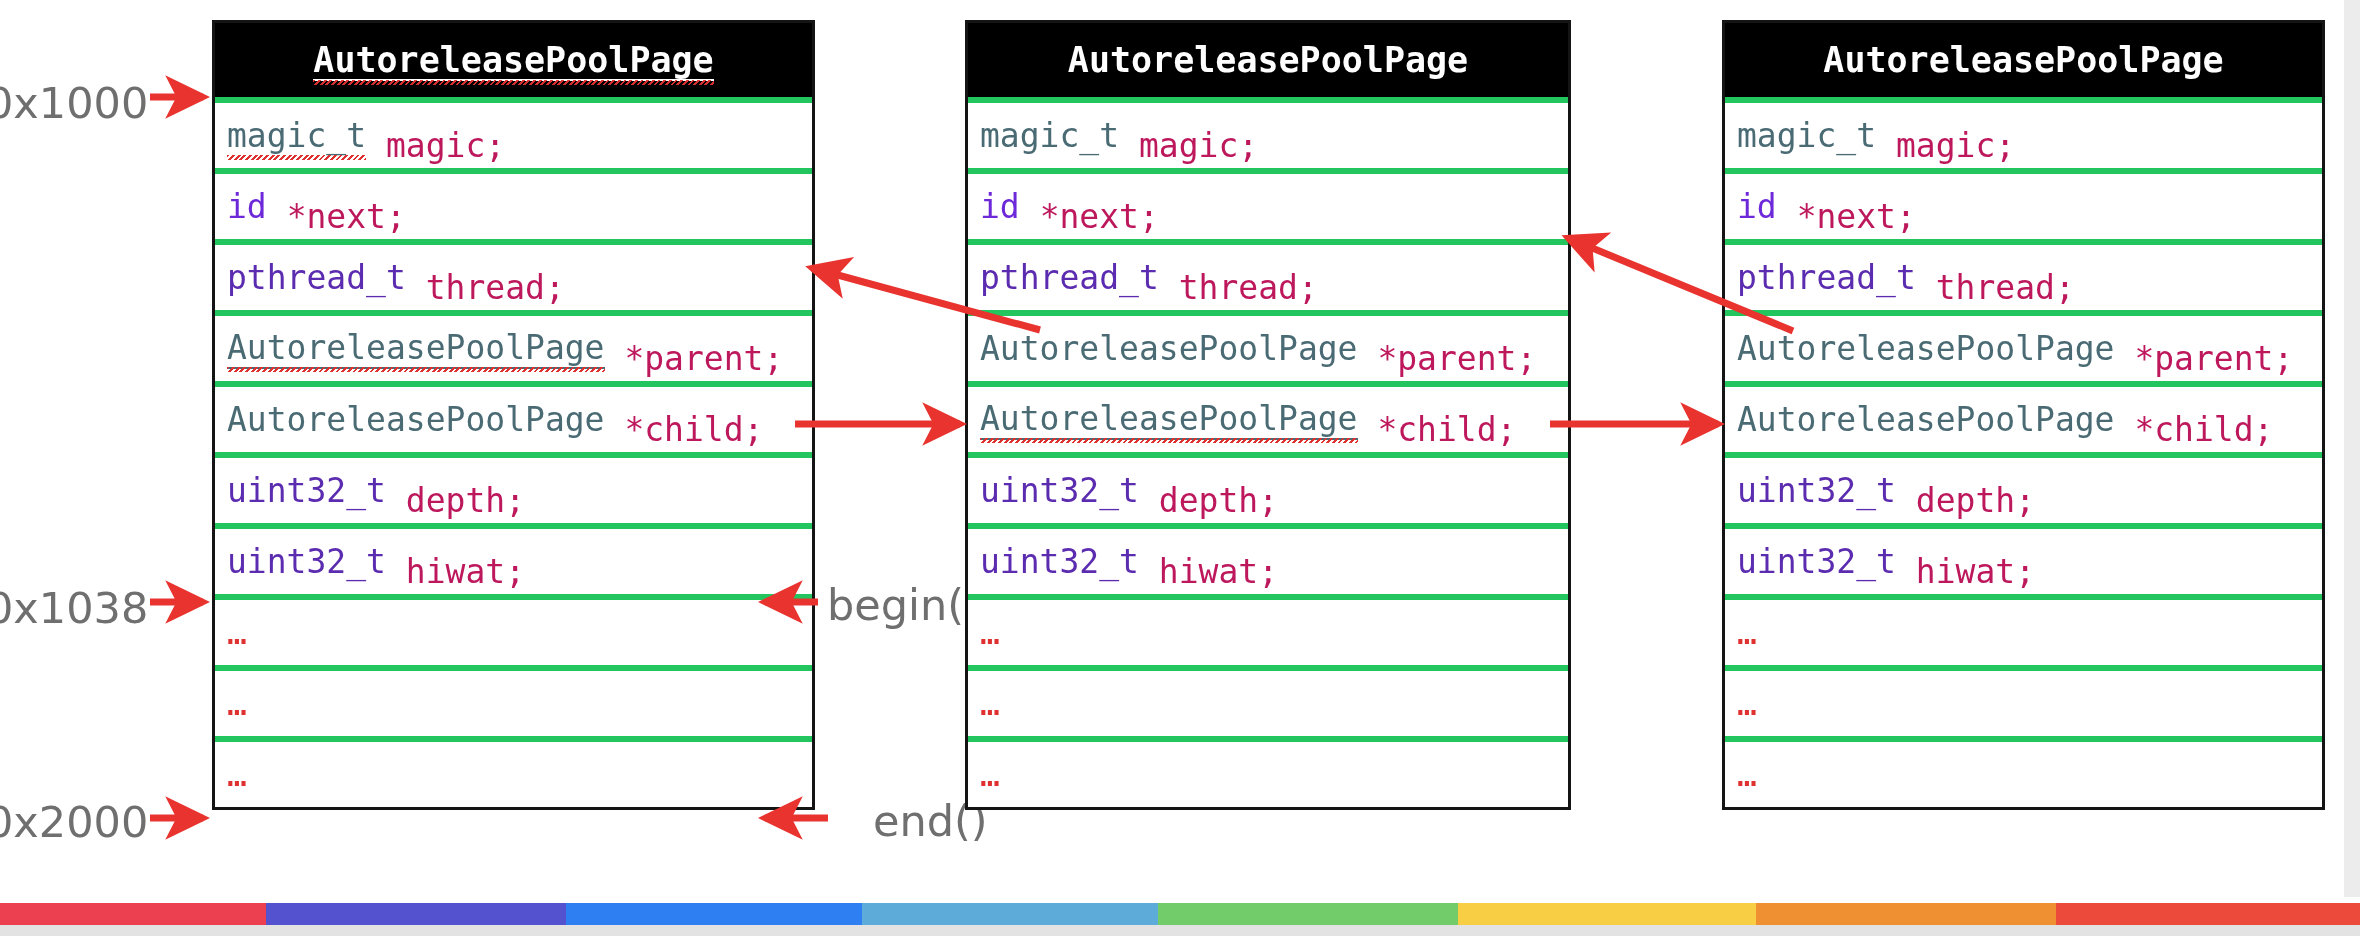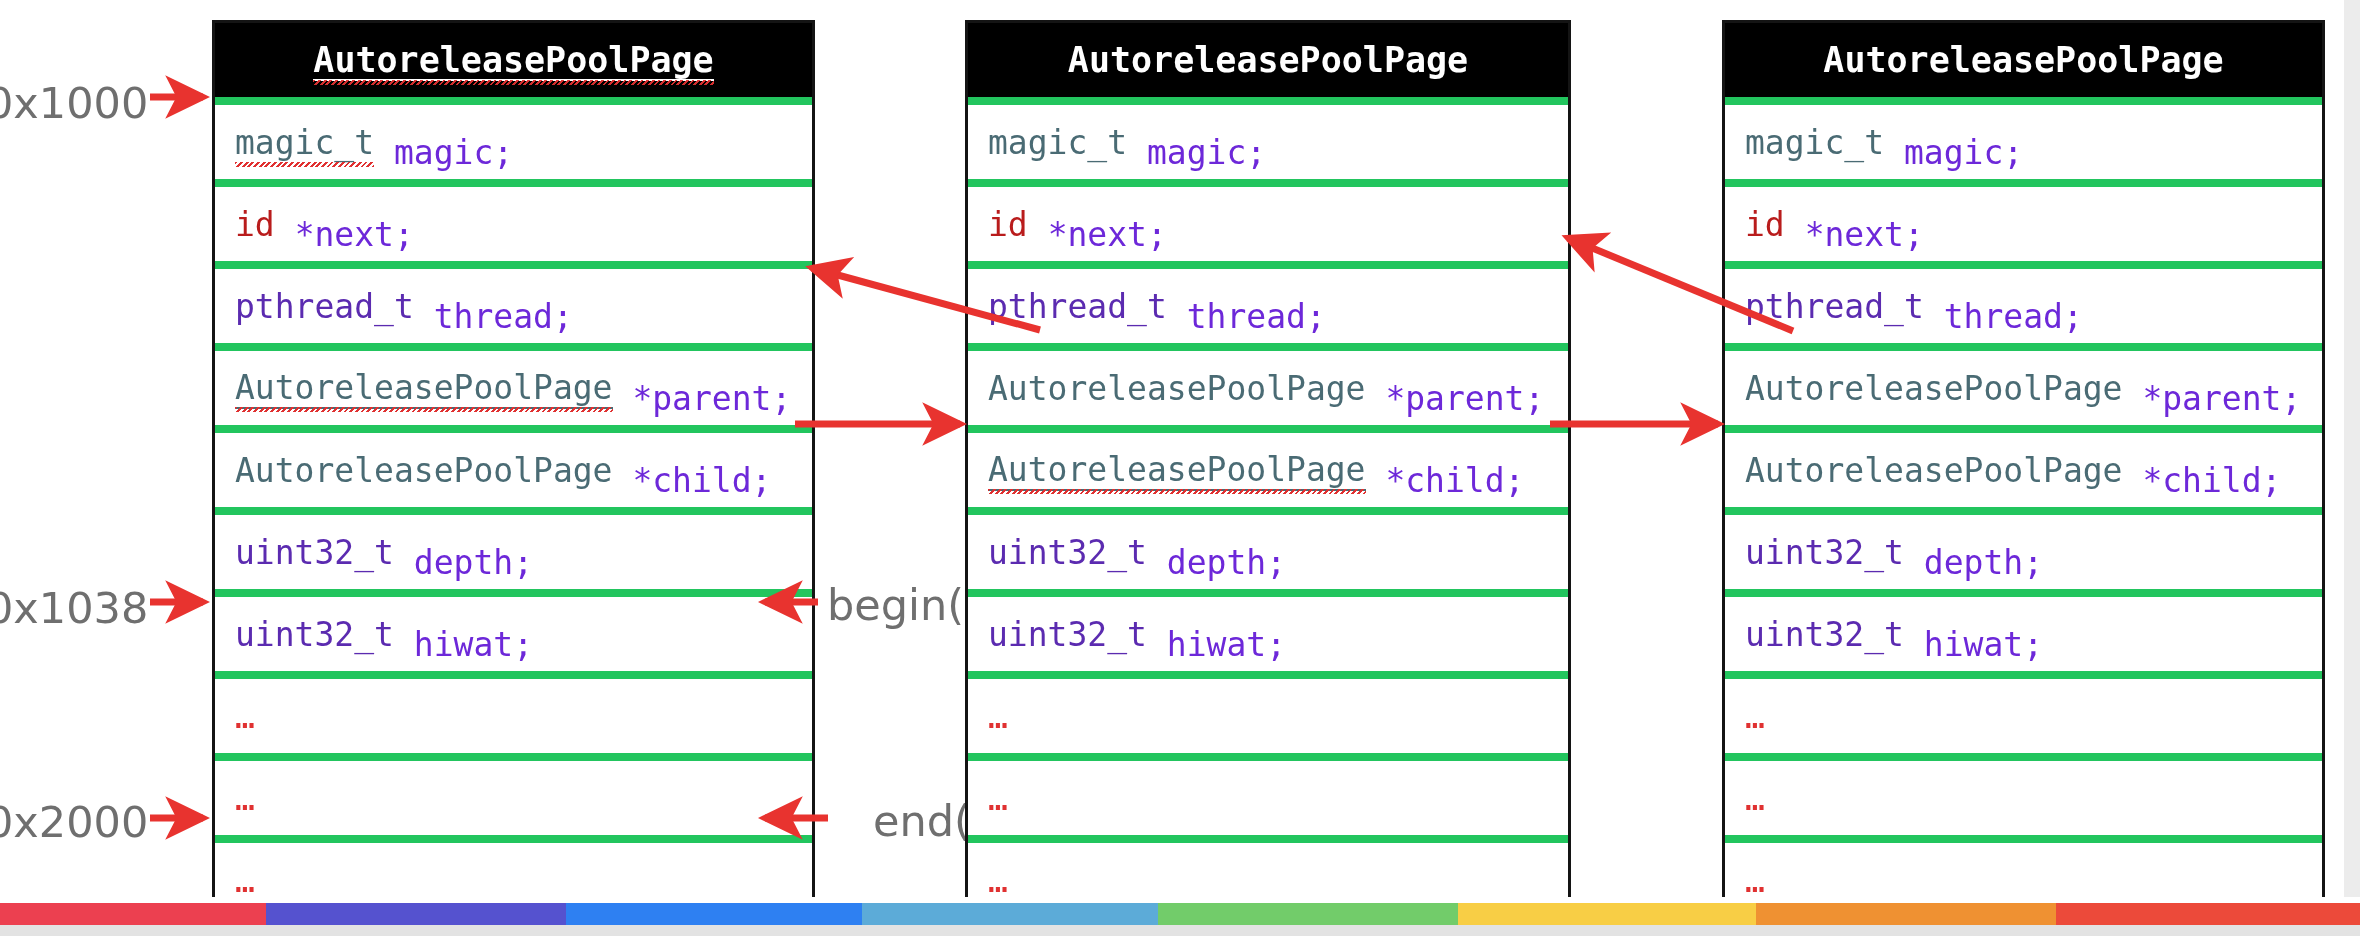--- a/index.html
+++ b/index.html
@@ -44,39 +44,39 @@
   .page-header.spell .hdr-text::after{
     content:"";
     position:absolute;left:0;right:0;bottom:-6px;height:5px;
     background-image:
       repeating-linear-gradient(135deg,#e03131 0 2px,transparent 2px 4px);
     opacity:.95;
   }
   .page-header.nospell .hdr-text{border-bottom:none;}
 
   .row{
-    height:82px;
-    border-top:8px solid #22c55e;
+    height:71px;
+    border-top:6px solid #22c55e;
     box-sizing:border-box;
     display:flex;align-items:center;
-    padding-left:20px;
+    padding-left:12px;
     font-size:33px;
     white-space:nowrap;
     color:#111111;
     position:relative;
     overflow:visible;
   }
   .row:first-of-type{border-top:none;}
   .row .ellipsis{color:#e03131;font-size:33px;letter-spacing:2px;line-height:1;}
 
   
   .t-type{color:#4a6b74;}        
-  .t-id{color:#b91c1c;text-align:center;}          
+  .t-id{color:#6d28d9;text-align:center;}          
   .t-kw{color:#5b2bb0;text-align:center;}          
-  .t-plain{color:#6d28d9;margin-top:20px;}
+  .t-plain{color:#be185d;margin-top:20px;}
 
   
   .squig{position:relative;display:inline-block;}
   .squig::after{
     content:"";position:absolute;left:0;right:0;bottom:-5px;height:5px;
     background-image:repeating-linear-gradient(135deg,#e03131 0 2px,transparent 2px 4px);
   }
   .uline{border-bottom:2px solid #4a6b74;}
 
   

